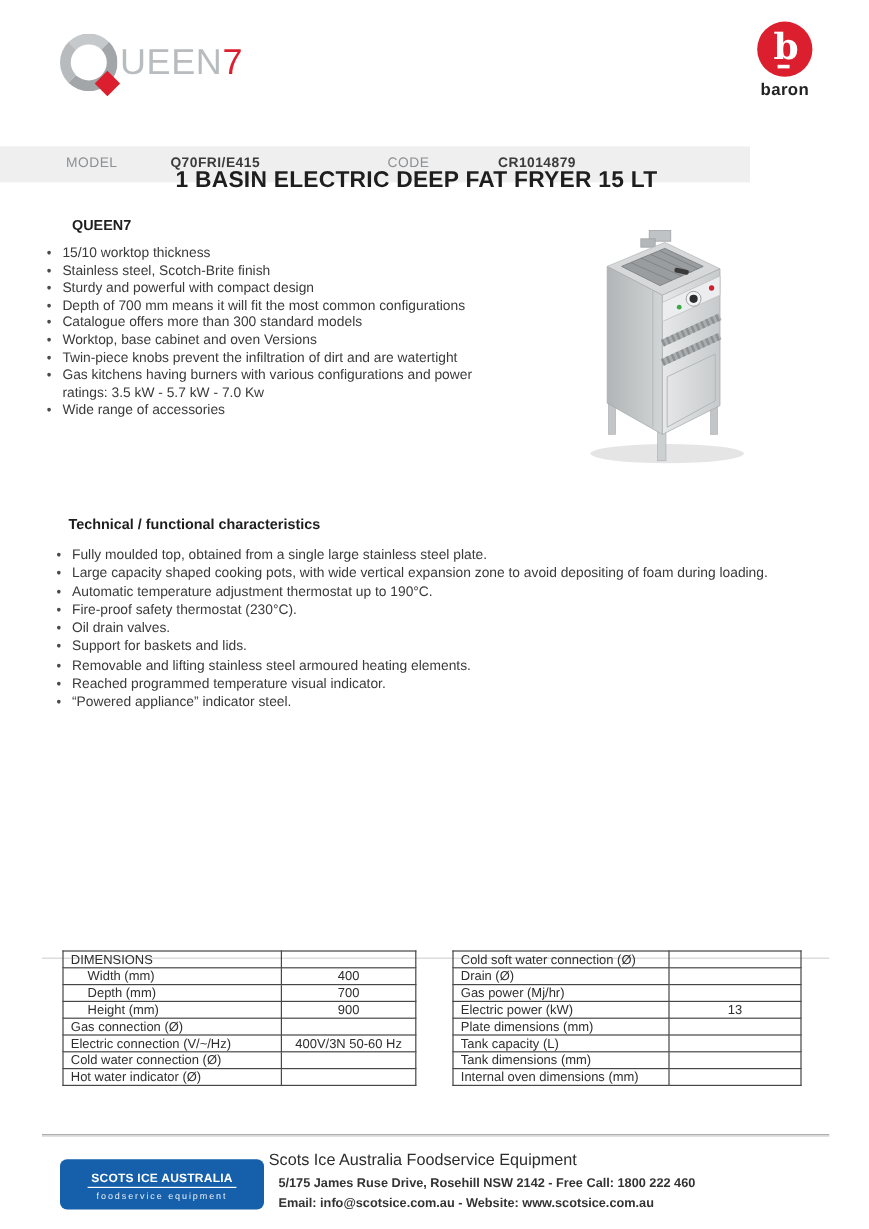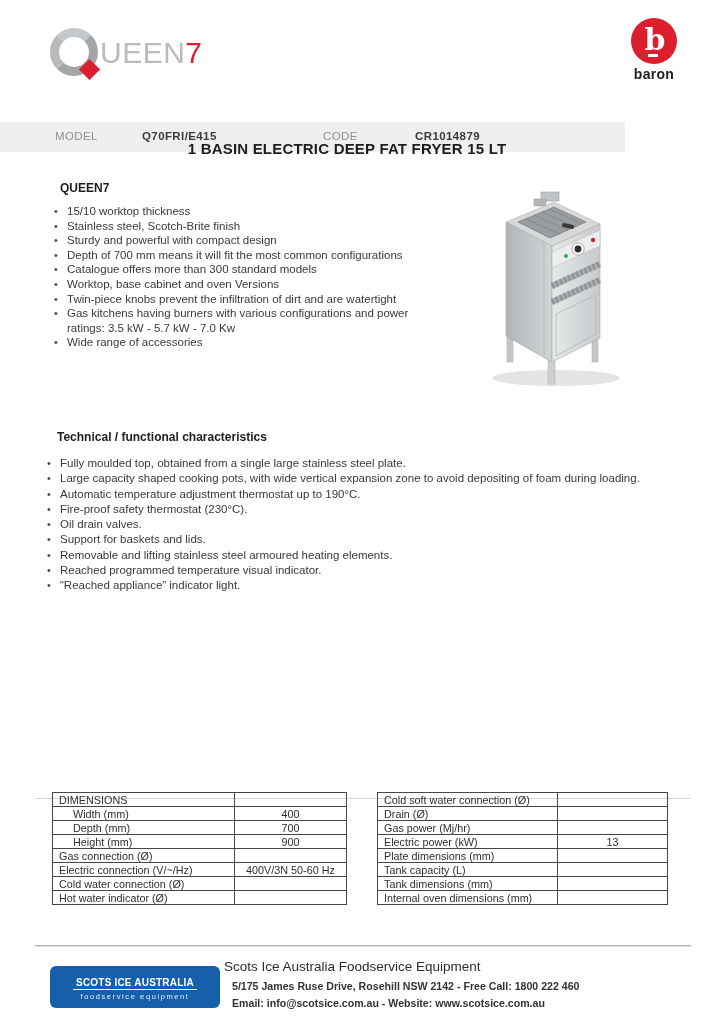--- a/index.html
+++ b/index.html
@@ -45,36 +45,36 @@
   .lbl { color: #8e9092; }
   .val { color: #3b3b3b; font-weight: bold; }
   .model-lbl { left: 55px; }
   .model-val { left: 142px; text-align: right; }
   .code-lbl  { left: 323px; }
   .code-val  { left: 415px; }
 
   
   .page-title {
     position: absolute; left: 0; top: 140px; width: 694px; text-align: center;
-    font-size: 15px; font-weight: bold; color: #1e1e1e; letter-spacing: 0.2px;
+    font-size: 19px; font-weight: bold; color: #1e1e1e; letter-spacing: 0.2px;
   }
 
   
   .sec-heading { position: absolute; font-size: 12px; font-weight: bold; color: #1e1e1e; }
   .features-heading { left: 60px; top: 181px; }
   .tech-heading { left: 57px; top: 430px; }
 
   ul.bullets { position: absolute; list-style: none; }
   ul.bullets li {
     position: relative; padding-left: 15px; font-size: 11.5px; color: #3a3a3a;
   }
   ul.bullets li::before {
     content: "\2022"; position: absolute; left: 2px; top: 0; color: #4a4a4a; font-size: 11px;
   }
-  .features-list { left: 52px; top: 204px; width: 372px; }
+  .features-list { left: 37px; top: 204px; width: 372px; }
   .features-list li { line-height: 14.6px; }
   .tech-list { left: 45px; top: 456px; width: 648px; }
   .tech-list li { line-height: 15.3px; }
 
   
   .product { position: absolute; left: 478px; top: 190px; width: 150px; height: 200px; }
 
   
   .rule-light { position: absolute; left: 35px; top: 798px; width: 656px; height: 1px; background: #d4d4d4; }
   .rule-dark  { position: absolute; left: 35px; top: 945px; width: 656px; height: 2px; background: #aeaeae; border-bottom: 1px solid #e4e4e4; }
@@ -197,21 +197,21 @@
   <div class="sec-heading tech-heading">Technical / functional characteristics</div>
   <ul class="bullets tech-list">
     <li>Fully moulded top, obtained from a single large stainless steel plate.</li>
     <li>Large capacity shaped cooking pots, with wide vertical expansion zone to avoid depositing of foam during loading.</li>
     <li>Automatic temperature adjustment thermostat up to 190°C.</li>
     <li>Fire-proof safety thermostat (230°C).</li>
     <li>Oil drain valves.</li>
     <li>Support for baskets and lids.</li>
     <li>Removable and lifting stainless steel armoured heating elements.</li>
     <li>Reached programmed temperature visual indicator.</li>
-    <li>“Reached appliance” indicator light.</li>
+    <li>“Powered appliance” indicator steel.</li>
   </ul>
 
   <div class="rule-light"></div>
   <div class="rule-dark"></div>
 
   <table class="spec spec-left">
     <tbody>
         <tr>
           <td class="cell-label">DIMENSIONS</td>
           <td class="cell-value"></td>

